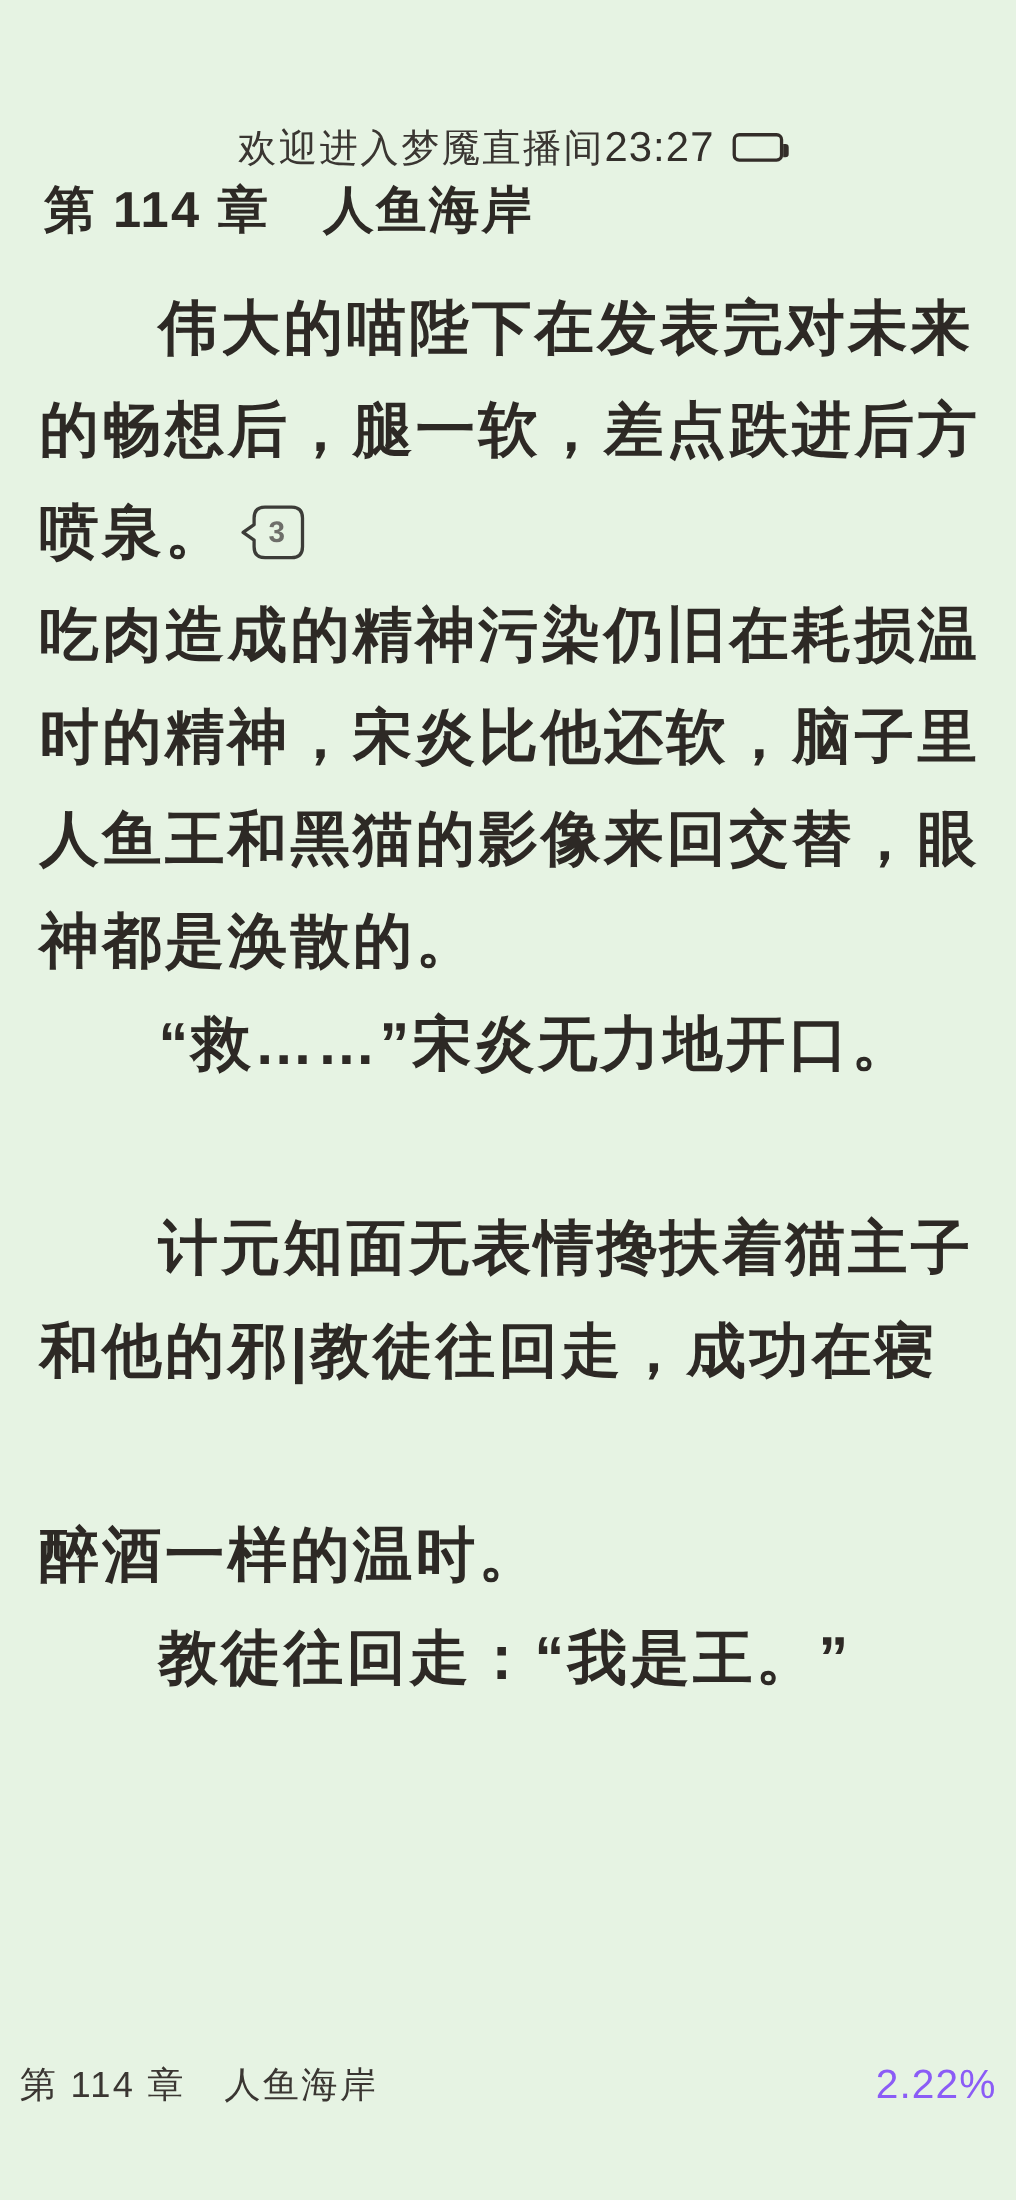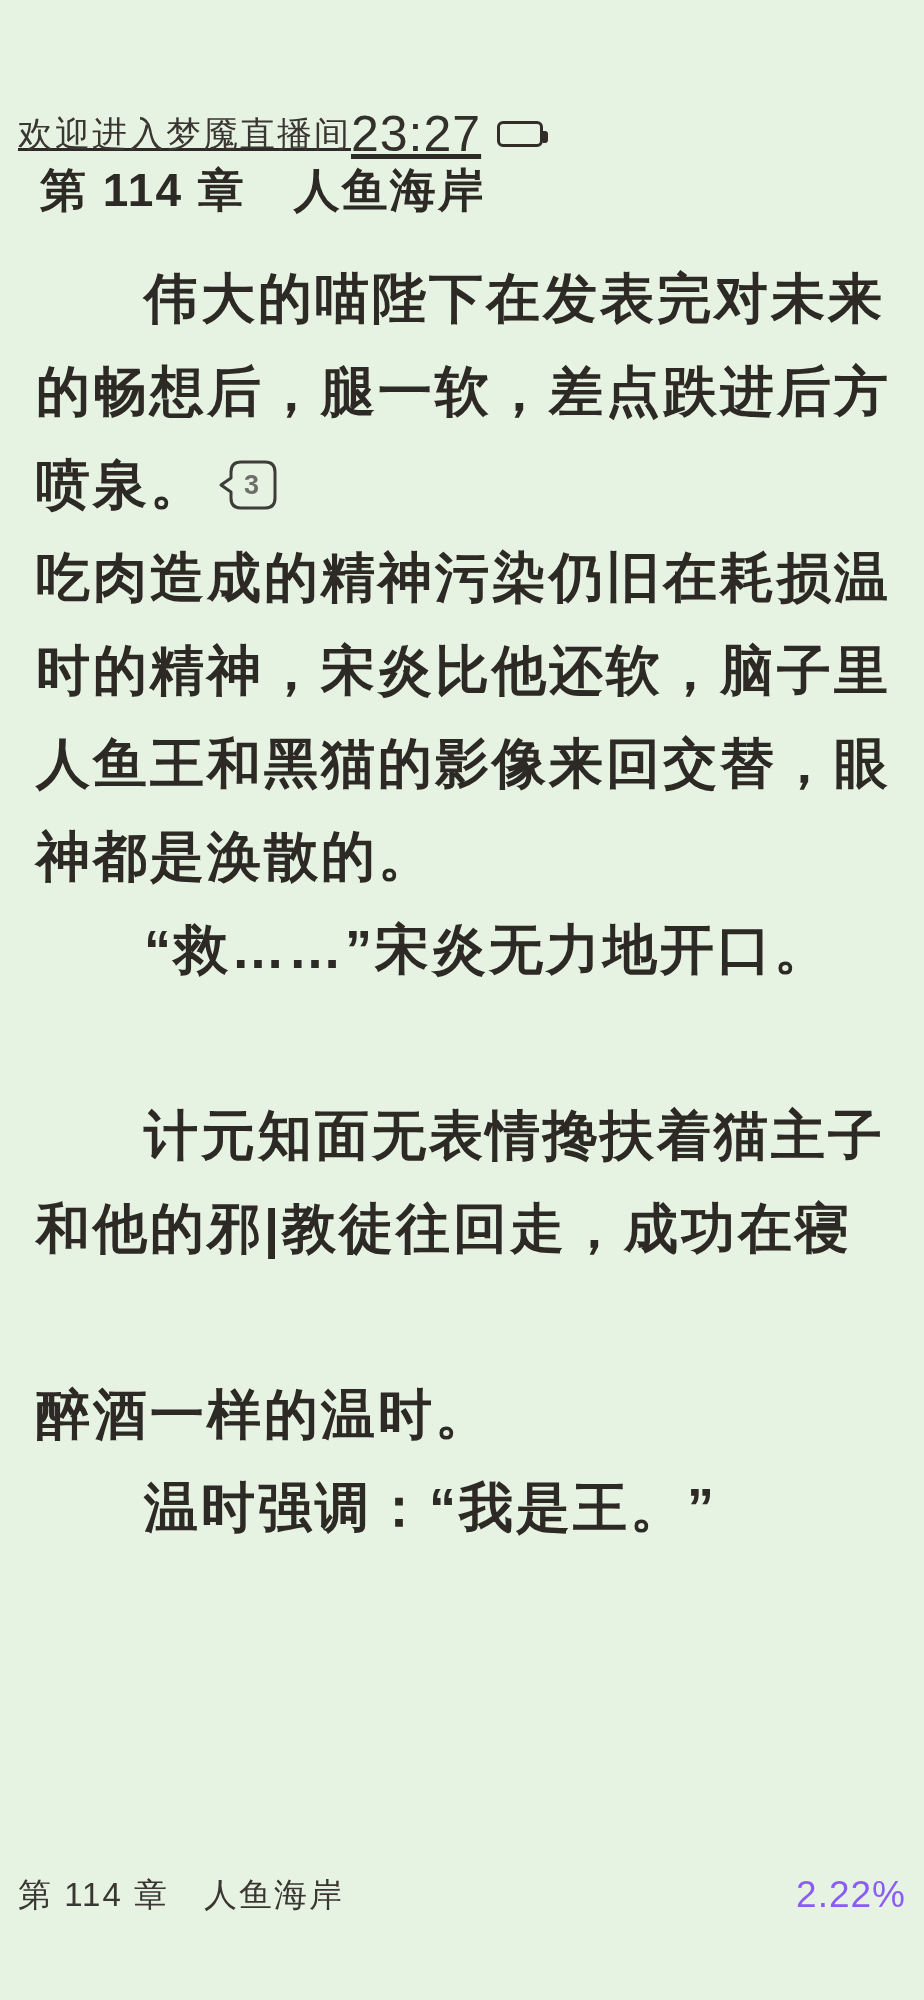--- a/index.html
+++ b/index.html
@@ -8,28 +8,28 @@
     width:924px;height:2000px;
     margin:0 auto;
     background:#e6f3e3;
     font-family:"Liberation Sans","DejaVu Sans",sans-serif;
     color:#2e2a27;
     overflow:hidden;
   }
   
   .status-bar{
     position:absolute;left:18px;right:14px;top:108px;height:52px;
-    display:flex;align-items:center;justify-content:flex-start;text-decoration:underline;
+    display:flex;align-items:center;justify-content:center;
   }
   .status-left{
     font-size:35px;letter-spacing:2px;color:#3a3632;
     white-space:nowrap;overflow:hidden;max-width:560px;
   }
   .status-right{display:flex;align-items:center;gap:16px;}
-  .status-time{font-size:50px;color:#332f2b;letter-spacing:1px;}
+  .status-time{font-size:38px;color:#332f2b;letter-spacing:1px;}
   .battery{position:relative;width:46px;height:26px;border:3px solid #332d29;border-radius:6px;padding:2px;box-sizing:border-box;display:inline-block;}
   .battery-level{width:88%;height:100%;background:#332d29;border-radius:2px;}
   .battery-cap{position:absolute;right:-8px;top:7px;width:5px;height:12px;background:#332d29;border-radius:0 3px 3px 0;}
   
   .chapter-title{
     position:absolute;left:40px;top:160px;
     font-size:46px;font-weight:600;letter-spacing:2px;color:#2d2925;
     white-space:nowrap;
   }
   
@@ -90,21 +90,21 @@
     <div class="line">吃肉造成的精神污染仍旧在耗损温</div>
     <div class="line">时的精神，宋炎比他还软，脑子里</div>
     <div class="line">人鱼王和黑猫的影像来回交替，眼</div>
     <div class="line">神都是涣散的。</div>
     <div class="line indent">“救……”宋炎无力地开口。</div>
     <div class="line blank"></div>
     <div class="line indent">计元知面无表情搀扶着猫主子</div>
     <div class="line">和他的邪|教徒往回走，成功在寝</div>
     <div class="line blank"></div>
     <div class="line">醉酒一样的温时。</div>
-    <div class="line indent">温时强调：“我是王。”</div>
+    <div class="line indent">教徒往回走：“我是王。”</div>
   </div>
 
   <div class="footer">
     <span class="footer-chapter">第 114 章　人鱼海岸</span>
     <span class="footer-progress">2.22%</span>
   </div>
 
 </div>
 
 </body></html>

